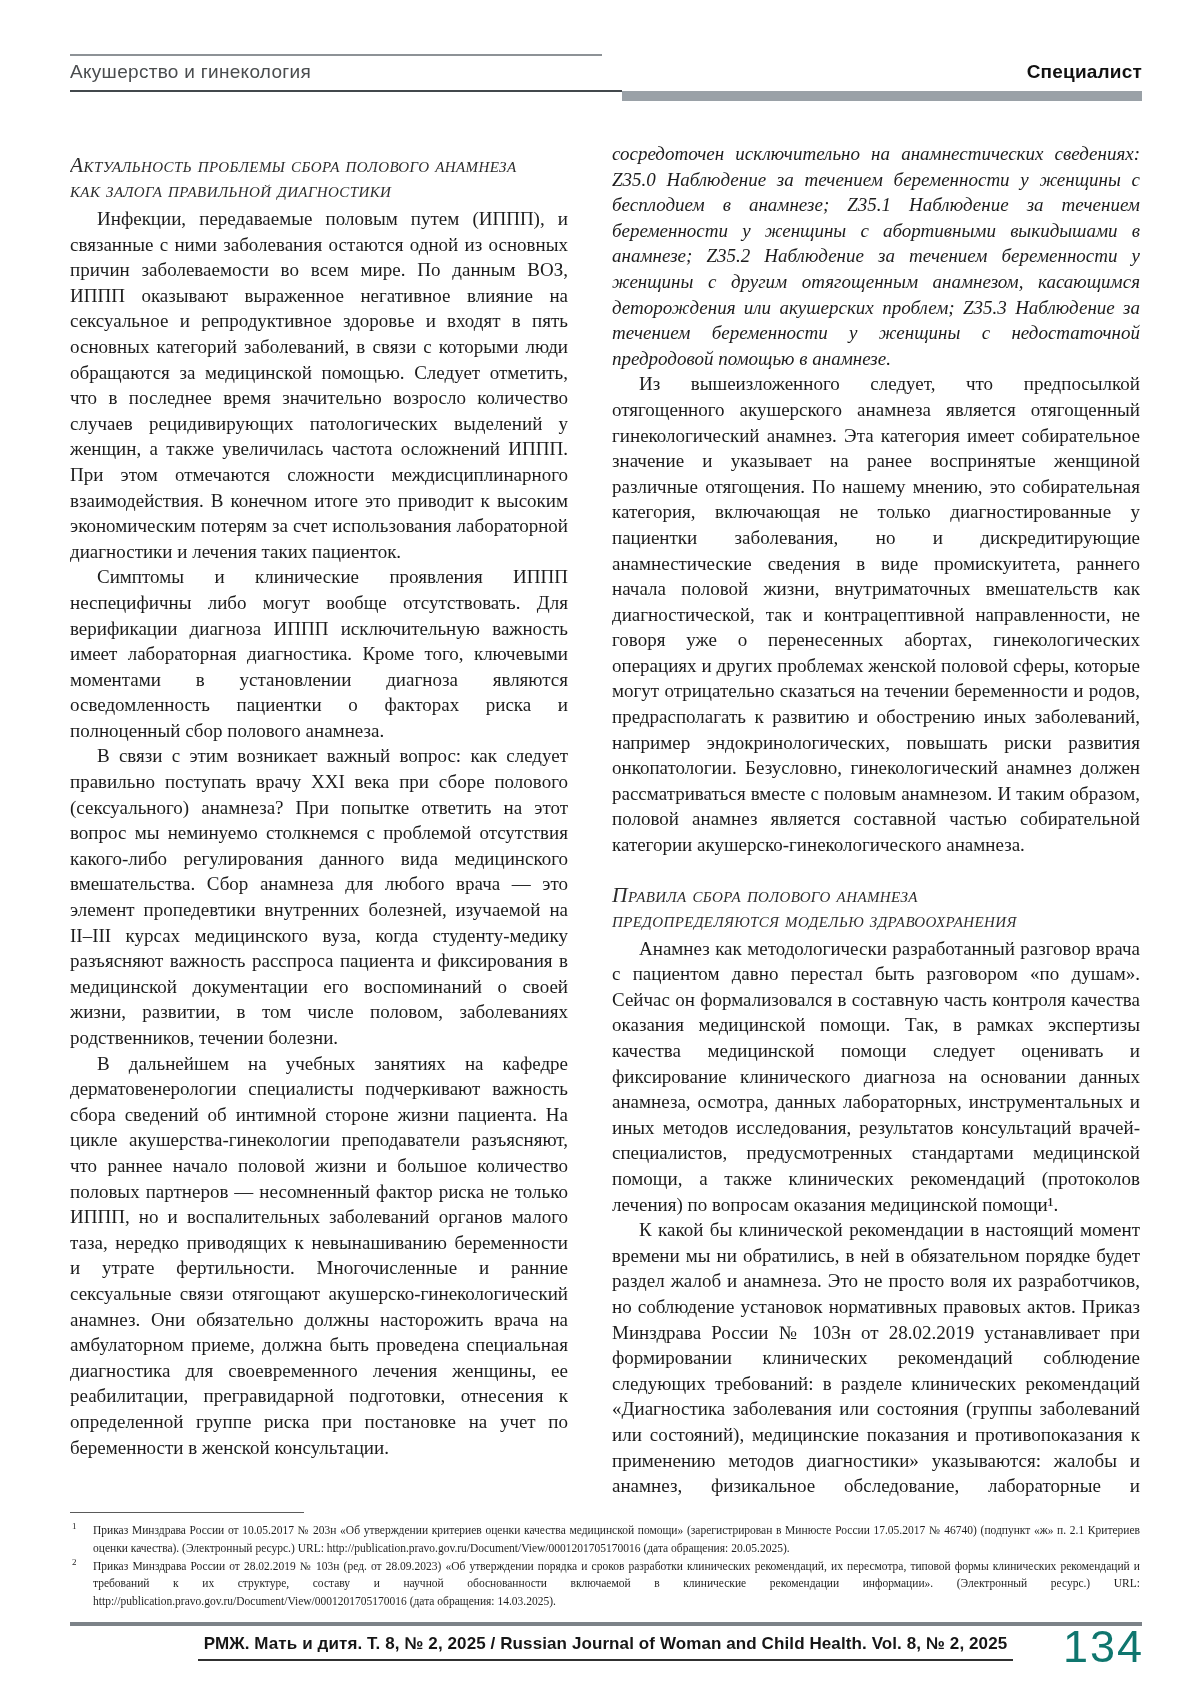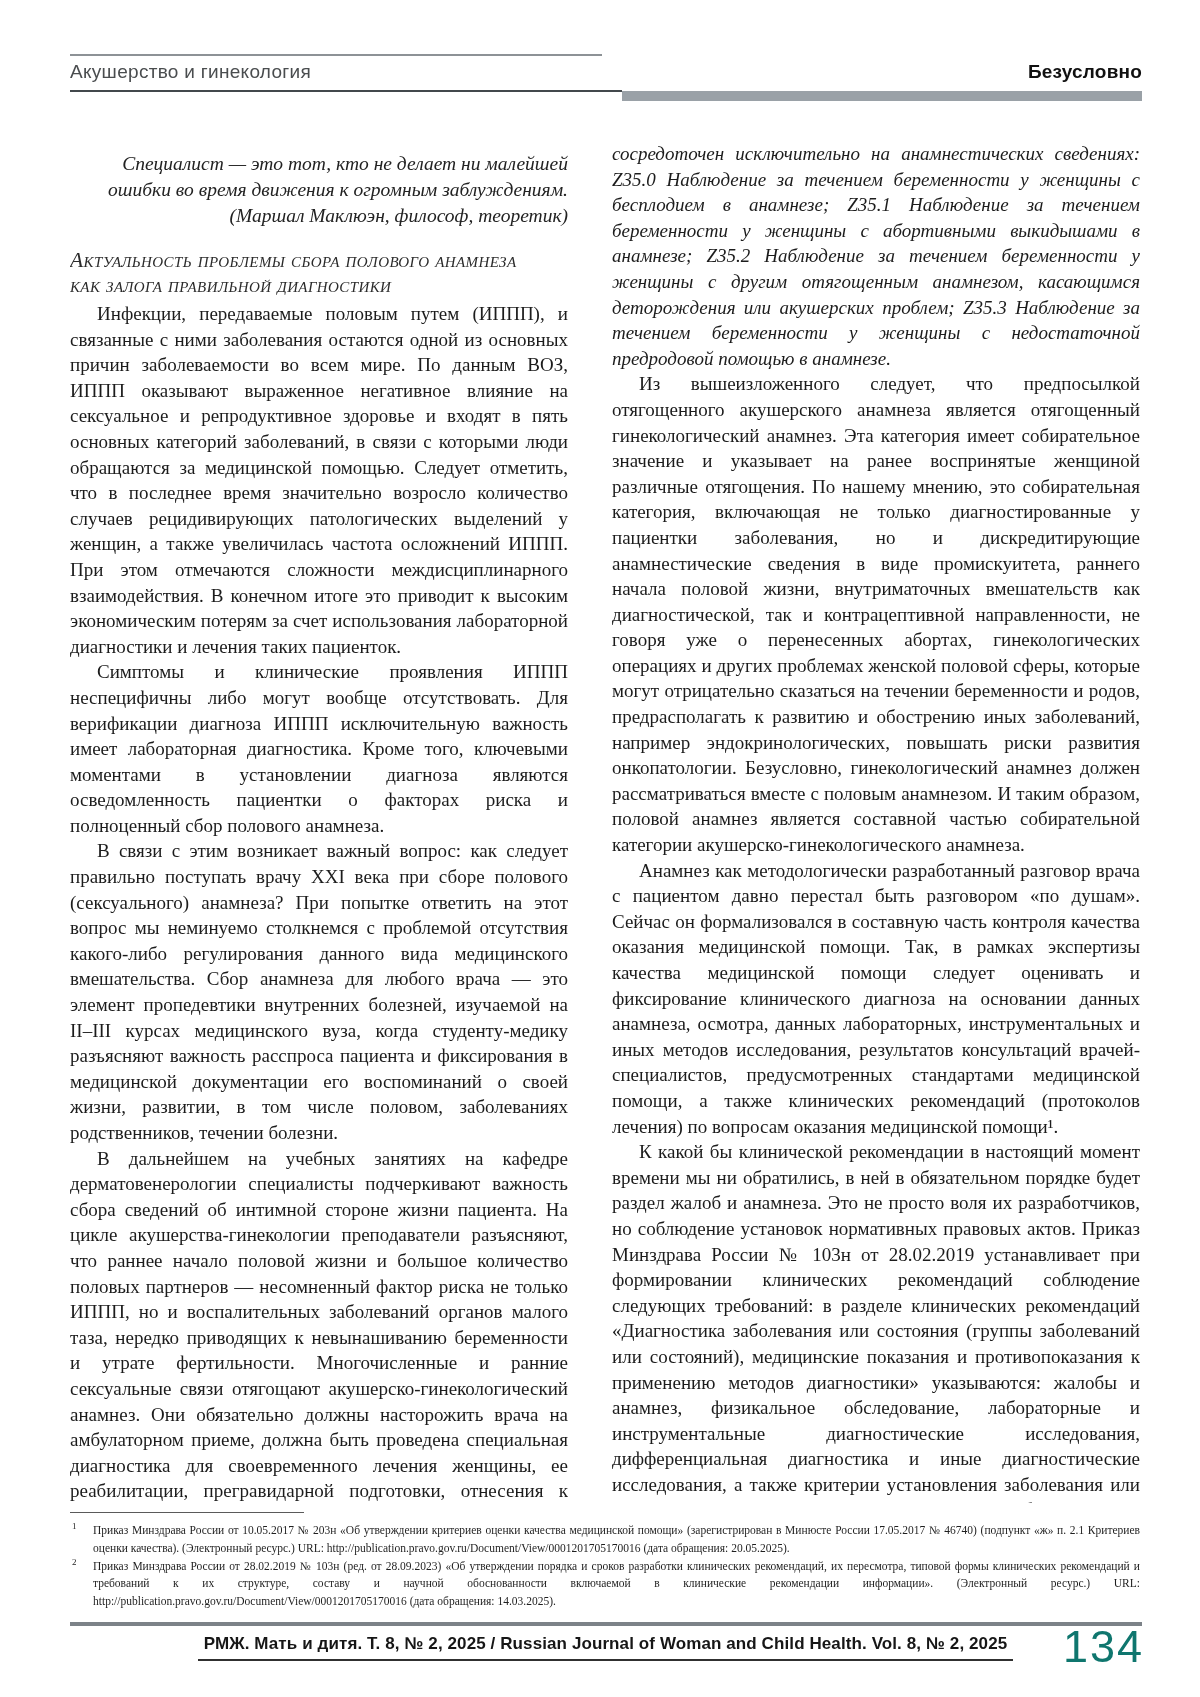--- a/index.html
+++ b/index.html
@@ -74,46 +74,45 @@
 </style>
 </head>
 <body>
 
 <div class="page">
 
   <header class="header">
     <div class="header-top-rule"></div>
     <div class="header-row">
       <span class="header-section">Акушерство и гинекология</span>
-      <span class="header-rubric">Безусловно</span>
+      <span class="header-rubric">Специалист</span>
     </div>
     <div class="header-bottom">
       <div class="header-bottom-rule"></div>
       <div class="header-rubric-bar"></div>
     </div>
   </header>
 
   <main class="columns">
 
     <div class="col-left">
-      <div class="epigraph">Специалист — это тот, кто не делает ни малейшей
-ошибки во время движения к огромным заблуждениям.
-(Маршал Маклюэн, философ, теоретик)</div>
       <h2 class="section-heading first">Актуальность проблемы сбора полового анамнеза
 как залога правильной диагностики</h2>
       <p class="body">Инфекции, передаваемые половым путем (ИППП), и связанные с ними заболевания остаются одной из основных причин заболеваемости во всем мире. По данным ВОЗ, ИППП оказывают выраженное негативное влияние на сексуальное и репродуктивное здоровье и входят в пять основных категорий заболеваний, в связи с которыми люди обращаются за медицинской помощью. Следует отметить, что в последнее время значительно возросло количество случаев рецидивирующих патологических выделений у женщин, а также увеличилась частота осложнений ИППП. При этом отмечаются сложности междисциплинарного взаимодействия. В конечном итоге это приводит к высоким экономическим потерям за счет использования лабораторной диагностики и лечения таких пациенток.</p>
       <p class="body">Симптомы и клинические проявления ИППП неспецифичны либо могут вообще отсутствовать. Для верификации диагноза ИППП исключительную важность имеет лабораторная диагностика. Кроме того, ключевыми моментами в установлении диагноза являются осведомленность пациентки о факторах риска и полноценный сбор полового анамнеза.</p>
       <p class="body">В связи с этим возникает важный вопрос: как следует правильно поступать врачу XXI века при сборе полового (сексуального) анамнеза? При попытке ответить на этот вопрос мы неминуемо столкнемся с проблемой отсутствия какого-либо регулирования данного вида медицинского вмешательства. Сбор анамнеза для любого врача — это элемент пропедевтики внутренних болезней, изучаемой на II–III курсах медицинского вуза, когда студенту-медику разъясняют важность расспроса пациента и фиксирования в медицинской документации его воспоминаний о своей жизни, развитии, в том числе половом, заболеваниях родственников, течении болезни.</p>
       <p class="body">В дальнейшем на учебных занятиях на кафедре дерматовенерологии специалисты подчеркивают важность сбора сведений об интимной стороне жизни пациента. На цикле акушерства-гинекологии преподаватели разъясняют, что раннее начало половой жизни и большое количество половых партнеров — несомненный фактор риска не только ИППП, но и воспалительных заболеваний органов малого таза, нередко приводящих к невынашиванию беременности и утрате фертильности. Многочисленные и ранние сексуальные связи отягощают акушерско-гинекологический анамнез. Они обязательно должны насторожить врача на амбулаторном приеме, должна быть проведена специальная диагностика для своевременного лечения женщины, ее реабилитации, прегравидарной подготовки, отнесения к определенной группе риска при постановке на учет по беременности в женской консультации.</p>
 
     </div>
 
     <div class="col-right">
       <p class="cont">сосредоточен исключительно на анамнестических сведениях: Z35.0 Наблюдение за течением беременности у женщины с бесплодием в анамнезе; Z35.1 Наблюдение за течением беременности у женщины с абортивными выкидышами в анамнезе; Z35.2 Наблюдение за течением беременности у женщины с другим отягощенным анамнезом, касающимся деторождения или акушерских проблем; Z35.3 Наблюдение за течением беременности у женщины с недостаточной предродовой помощью в анамнезе.</p>
       <p class="body">Из вышеизложенного следует, что предпосылкой отягощенного акушерского анамнеза является отягощенный гинекологический анамнез. Эта категория имеет собирательное значение и указывает на ранее воспринятые женщиной различные отягощения. По нашему мнению, это собирательная категория, включающая не только диагностированные у пациентки заболевания, но и дискредитирующие анамнестические сведения в виде промискуитета, раннего начала половой жизни, внутриматочных вмешательств как диагностической, так и контрацептивной направленности, не говоря уже о перенесенных абортах, гинекологических операциях и других проблемах женской половой сферы, которые могут отрицательно сказаться на течении беременности и родов, предрасполагать к развитию и обострению иных заболеваний, например эндокринологических, повышать риски развития онкопатологии. Безусловно, гинекологический анамнез должен рассматриваться вместе с половым анамнезом. И таким образом, половой анамнез является составной частью собирательной категории акушерско-гинекологического анамнеза.</p>
+      <h2 class="section-heading">Правила сбора полового анамнеза
+предопределяются моделью здравоохранения</h2>
       <p class="body">Анамнез как методологически разработанный разговор врача с пациентом давно перестал быть разговором «по душам». Сейчас он формализовался в составную часть контроля качества оказания медицинской помощи. Так, в рамках экспертизы качества медицинской помощи следует оценивать и фиксирование клинического диагноза на основании данных анамнеза, осмотра, данных лабораторных, инструментальных и иных методов исследования, результатов консультаций врачей-специалистов, предусмотренных стандартами медицинской помощи, а также клинических рекомендаций (протоколов лечения) по вопросам оказания медицинской помощи¹.</p>
       <p class="body">К какой бы клинической рекомендации в настоящий момент времени мы ни обратились, в ней в обязательном порядке будет раздел жалоб и анамнеза. Это не просто воля их разработчиков, но соблюдение установок нормативных правовых актов. Приказ Минздрава России № 103н от 28.02.2019 устанавливает при формировании клинических рекомендаций соблюдение следующих требований: в разделе клинических рекомендаций «Диагностика заболевания или состояния (группы заболеваний или состояний), медицинские показания и противопоказания к применению методов диагностики» указываются: жалобы и анамнез, физикальное обследование, лабораторные и инструментальные диагностические исследования, дифференциальная диагностика и иные диагностические исследования, а также критерии установления заболевания или состояния². В клинических рекомендациях жалобы и анамнез идут рука об руку.</p>
     </div>
 
   </main>
 
   <section class="footnotes">
     <div class="fn-rule"></div>
     <div class="footnote">
       <span class="fn-num">1</span>

